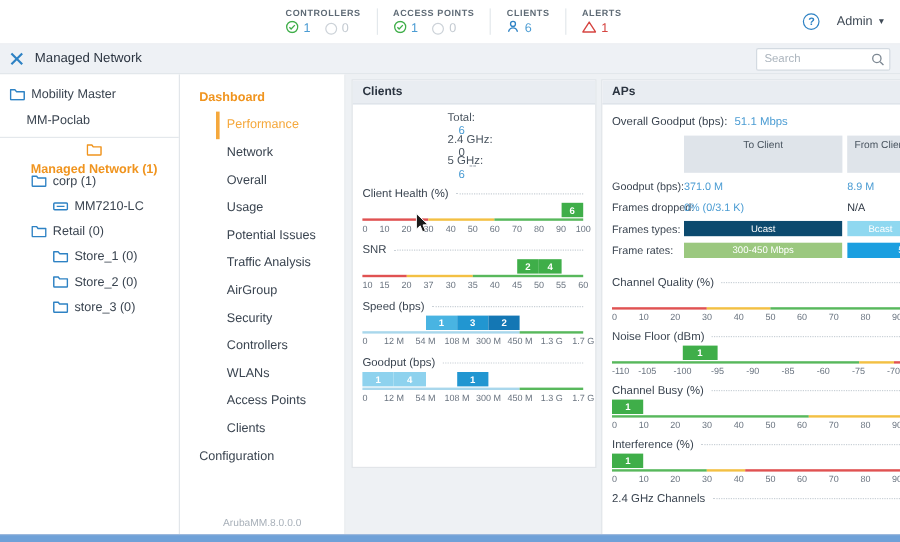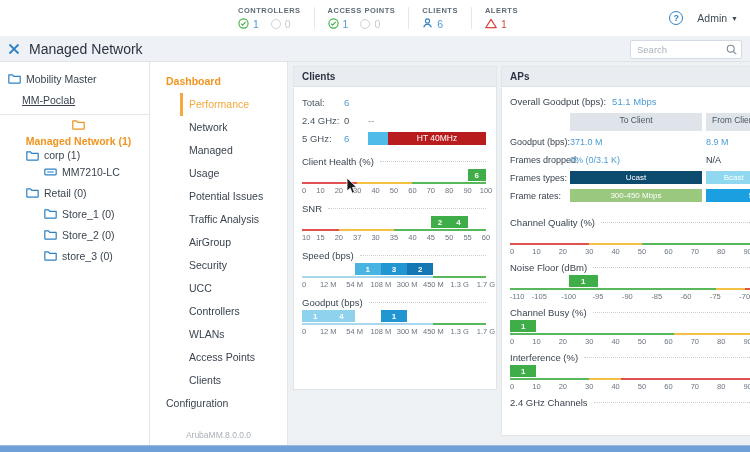--- a/index.html
+++ b/index.html
@@ -22,21 +22,21 @@
   .zero-circle { width:10px; height:10px; border:1.3px solid #ccd2d8; border-radius:50%; display:inline-block; }
   .top-right { margin-left:auto; display:flex; align-items:center; gap:14px; margin-right:12px; }
   .help-btn { width:14px; height:14px; border:1.3px solid #2e82c4; border-radius:50%; color:#2e82c4;
     font-size:9px; font-weight:bold; display:flex; align-items:center; justify-content:center; cursor:pointer; }
   .user-menu { font-size:10.5px; color:#3f4a56; cursor:pointer; display:flex; align-items:center; gap:4px; }
   .caret { font-size:7px; color:#3f4a56; }
   
   .subbar { height:26px; background:#eef1f5; border-bottom:1px solid #dfe4e9; border-top:1px solid #eef0f3;
     display:flex; align-items:center; padding:0 8px; }
   .sub-left { display:flex; align-items:center; gap:9px; }
-  .sub-title { font-size:14px; color:#2b3440; }
+  .sub-title { font-size:11px; color:#2b3440; }
   .search-box { margin-left:auto; display:flex; align-items:center; background:#fff; border:1px solid #d3dae1;
     border-radius:2px; height:19px; width:112px; padding:0 4px 0 6px; }
   .search-box input { border:none; outline:none; flex:1; min-width:0; font-size:9.5px; color:#444;
     font-family:"Liberation Sans", sans-serif; background:transparent; }
   .search-box input::placeholder { color:#aab3bc; }
   
   .body { display:flex; height:383px; }
   .tree { width:150px; border-right:1px solid #e2e6ea; padding-top:6px; background:#fff; flex:none; }
   .tree-item { display:flex; align-items:center; gap:5px; height:21px; font-size:10.5px; color:#3a4450; cursor:pointer; white-space:nowrap; }
   .tree-item.orange { color:#f0941e; font-weight:bold; }
@@ -57,21 +57,21 @@
   .tab { font-size:10px; color:#5a6572; padding:6px 2px 4px 2px; border-bottom:3px solid transparent; cursor:pointer; }
   .tab.active { color:#2b3440; font-weight:bold; border-bottom-color:#f5a623; }
   .panels { display:flex; align-items:flex-start; gap:6px; padding:5px 0 0 6px; }
   .panel { background:#fff; box-shadow:0 0 0 1px rgba(40,50,60,0.06); }
   .panel-header { background:#e9edf2; border-bottom:1px solid #dde2e8; font-size:10px; font-weight:bold;
     color:#2b3440; padding:4px 8px; }
   .panel-body { padding:6px 10px 8px 8px; }
   .clients-panel { width:202px; min-height:322px; flex:none; }
   .aps-panel { width:300px; flex:none; }
   
-  .c-row { display:flex; align-items:center; height:18px; font-size:9.5px; color:#4a5560; }
+  .c-row { display:flex; align-items:center; height:18px; font-size:9.5px; color:#4a5560;flex-direction:column; }
   .c-label { width:42px; flex:none; }
   .c-val { width:24px; flex:none; color:#4b9cd3; }
   .c-dash { color:#8a94a0; }
   .c-bar { flex:1; height:13px; display:flex; overflow:hidden; }
   .c-bar .seg1 { width:17%; background:#4fbce8; }
   .c-bar .seg2 { width:83%; background:#b91c1c; color:#fff; font-size:8.5px; display:flex;
     align-items:center; justify-content:center; }
   
   .mini-chart { margin-top:6px; }
   .clients-panel .mini-chart { margin-bottom:8px; }
@@ -84,21 +84,21 @@
     display:flex; align-items:center; justify-content:center; overflow:hidden; }
   .mc-axis { position:absolute; bottom:0; left:0; right:0; height:3px; }
   .mc-axis .seg { position:absolute; top:0; height:2px; }
   .mc-ticks { position:relative; height:8px; margin-top:1px; }
   .mc-ticks span { position:absolute; top:0; font-size:7.5px; color:#6a7480; transform:translateX(-50%); white-space:nowrap; }
   .mc-ticks span.first { transform:none; }
   
   .ap-overall { display:flex; align-items:center; height:16px; font-size:9.5px; color:#3a4450; }
   .ap-overall .val { color:#4b9cd3; margin-left:6px; }
   .ap-cols { display:flex; margin-left:60px; gap:4px; margin-top:4px; }
-  .ap-colhead { width:132px; flex:none; background:#dfe4ea; color:#4a5560; font-size:8.5px; height:18px;
+  .ap-colhead { width:132px; flex:none; background:#dfe4ea; color:#4a5560; font-size:8.5px; height:31px;
     line-height:14px; text-align:center; }
   .ap-colhead.from { text-align:left; padding-left:6px; }
   .ap-row { display:flex; align-items:center; gap:4px; margin-top:3px; min-height:15px; }
   .ap-rowlabel { width:56px; flex:none; font-size:9px; color:#3a4450; white-space:nowrap; }
   .ap-cell { width:132px; flex:none; font-size:9px; overflow:hidden; }
   .ap-cell.blue { color:#4b9cd3; }
   .ap-cell.dark { color:#2b3440; }
   .ap-cell.bars { display:flex; gap:1px; height:13px; }
   .bar-seg { height:13px; color:#fff; font-size:8px; display:flex; align-items:center; justify-content:center;
     white-space:nowrap; overflow:hidden; flex:none; }
@@ -194,33 +194,33 @@
 
     <div class="tree" id="tree">
         <div class="tree-item" style="padding-left: 8px;">
           <span class="ticon">
             <svg width="13" height="11" viewBox="0 0 16 13">
               <path d="M1 2h4.6l1.4 1.9H15v7.6a.8.8 0 0 1-.8.8H1.8a.8.8 0 0 1-.8-.8z" fill="none" stroke="currentColor" stroke-width="1.5" stroke-linejoin="round"></path>
             </svg>
           </span>
           <span>Mobility Master</span>
         </div>
-        <div class="tree-item" style="padding-left: 22px; text-decoration: underline;">
+        <div class="tree-item" style="padding-left: 22px;">
           <span>MM-Poclab</span>
         </div>
         <div class="tree-divider"></div>
         <div class="tree-item orange" style="padding-left: 8px; flex-direction: column;">
           <span class="ticon">
             <svg width="13" height="11" viewBox="0 0 16 13">
               <path d="M1 2h4.6l1.4 1.9H15v7.6a.8.8 0 0 1-.8.8H1.8a.8.8 0 0 1-.8-.8z" fill="none" stroke="currentColor" stroke-width="1.5" stroke-linejoin="round"></path>
             </svg>
           </span>
           <span>Managed Network (1)</span>
         </div>
-        <div class="tree-item" style="padding-left: 26px; align-items: flex-end;">
+        <div class="tree-item" style="padding-left: 26px;">
           <span class="ticon">
             <svg width="13" height="11" viewBox="0 0 16 13">
               <path d="M1 2h4.6l1.4 1.9H15v7.6a.8.8 0 0 1-.8.8H1.8a.8.8 0 0 1-.8-.8z" fill="none" stroke="currentColor" stroke-width="1.5" stroke-linejoin="round"></path>
             </svg>
           </span>
           <span>corp (1)</span>
         </div>
         <div class="tree-item" style="padding-left: 44px;">
           <span class="ticon">
             <svg width="13" height="10" viewBox="0 0 16 12">
@@ -262,27 +262,26 @@
           </span>
           <span>store_3 (0)</span>
         </div>
       </div>
 
     <div class="menu">
       <div id="menu-items">
           <div class="menu-item section-active">Dashboard</div>
           <div class="menu-item lvl1 active">Performance</div>
           <div class="menu-item lvl1">Network</div>
-          <div class="menu-item lvl1">Managed</div>
+          <div class="menu-item lvl1">Overall</div>
           <div class="menu-item lvl1">Usage</div>
           <div class="menu-item lvl1">Potential Issues</div>
           <div class="menu-item lvl1">Traffic Analysis</div>
           <div class="menu-item lvl1">AirGroup</div>
           <div class="menu-item lvl1">Security</div>
-          <div class="menu-item lvl1">UCC</div>
           <div class="menu-item lvl1">Controllers</div>
           <div class="menu-item lvl1">WLANs</div>
           <div class="menu-item lvl1">Access Points</div>
           <div class="menu-item lvl1">Clients</div>
           <div class="menu-item">Configuration</div>
         </div>
       <div class="menu-footer">ArubaMM.8.0.0.0</div>
     </div>
 
     <div class="main">

